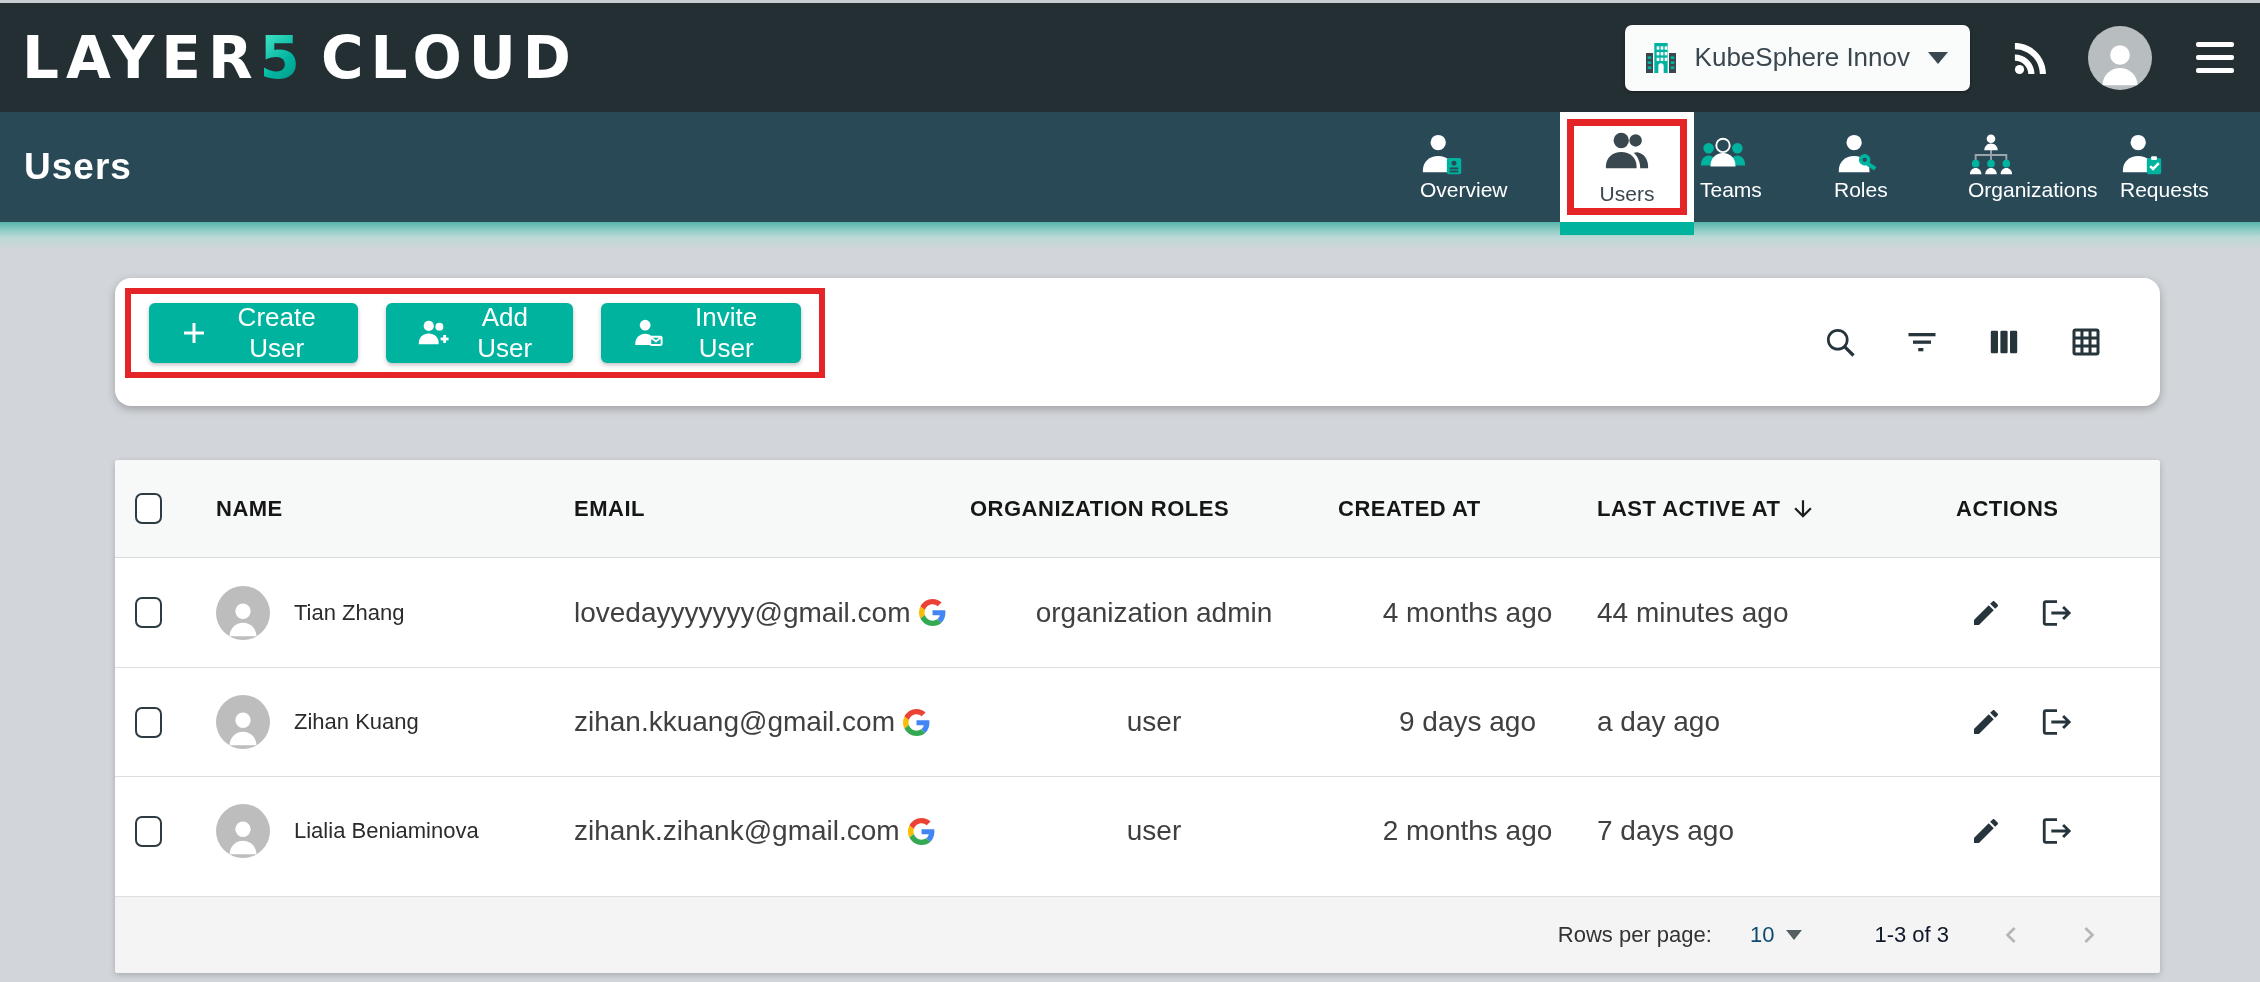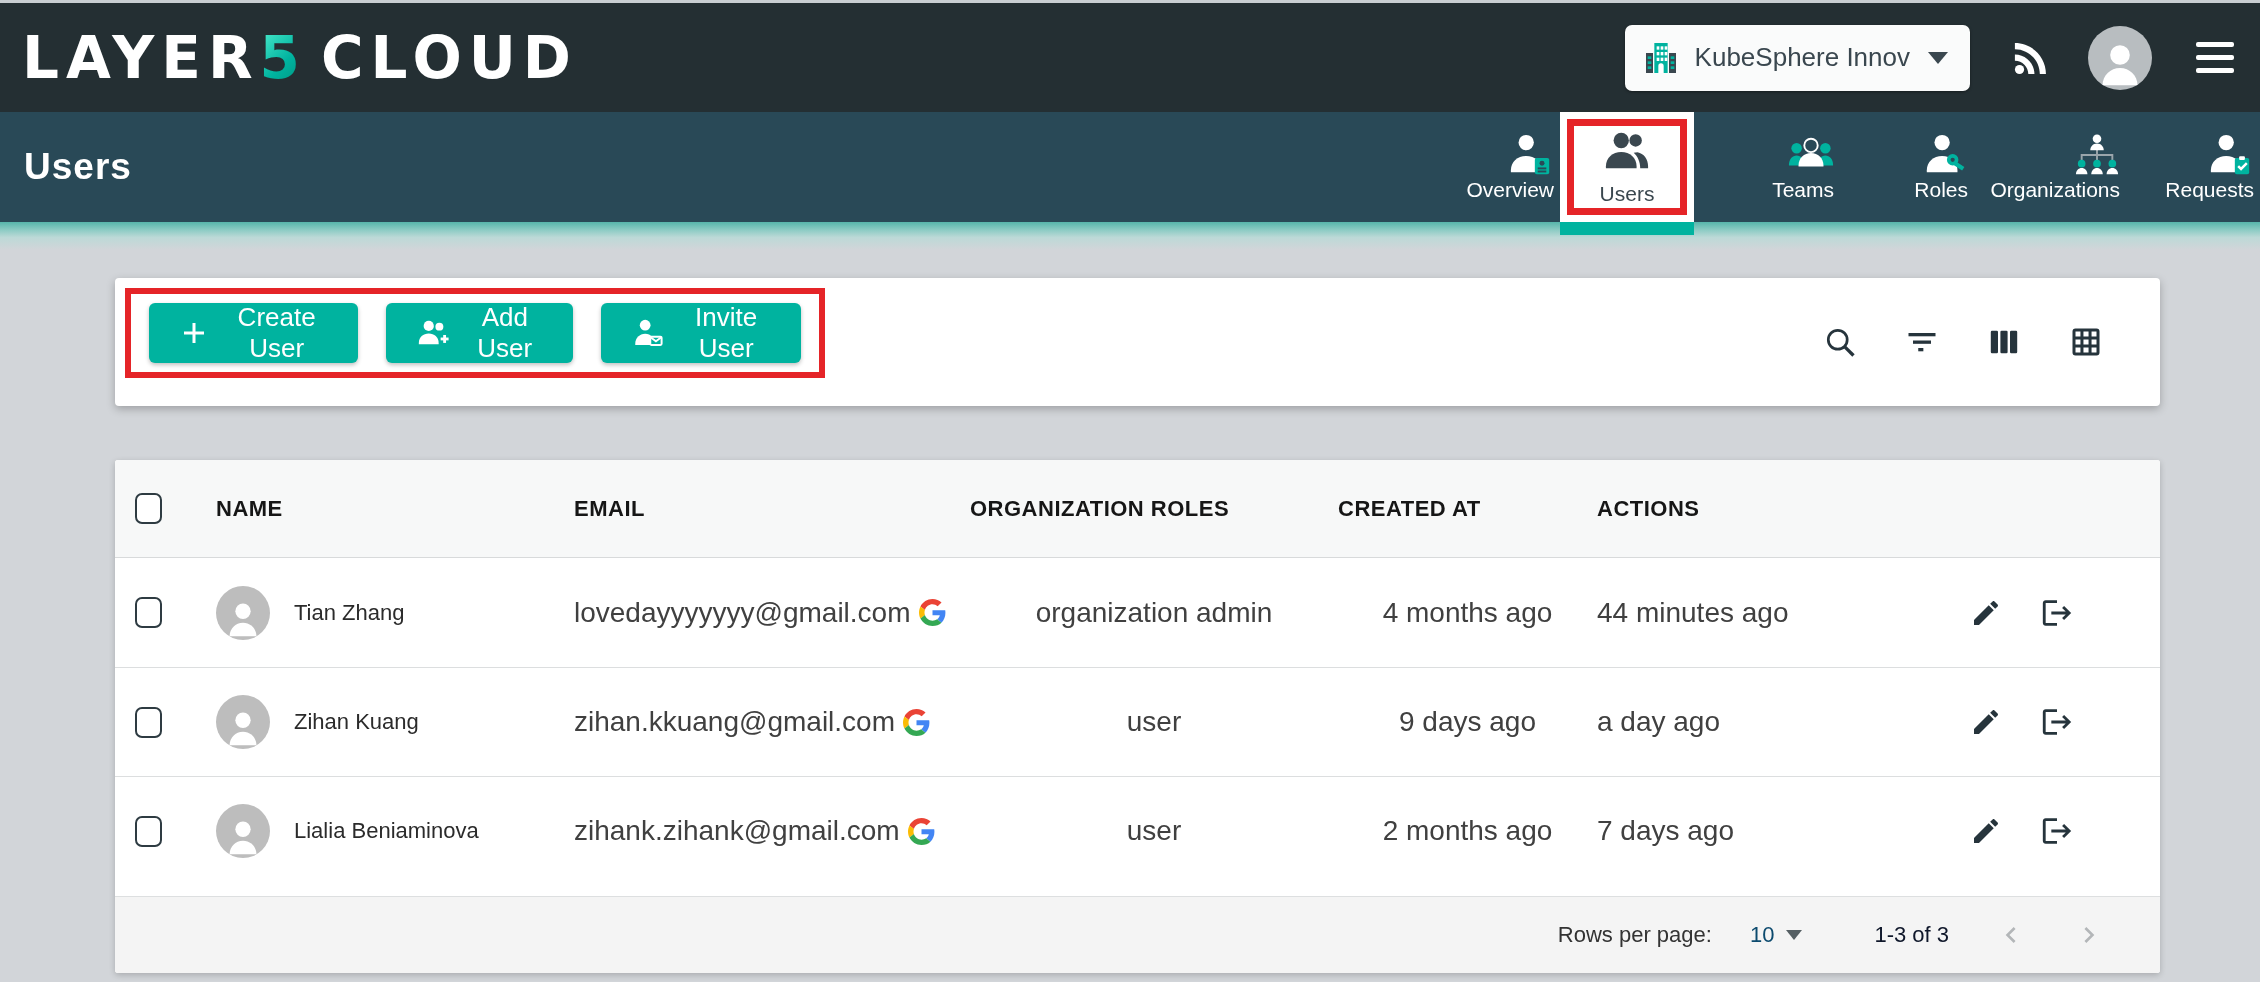--- a/index.html
+++ b/index.html
@@ -45,21 +45,21 @@
 
   
   .navbar {
     height:110px; background:#294957; display:flex; align-items:center;
     padding-left:24px; position:relative; z-index:5;
   }
   .page-title { color:#FFFFFF; font-size:37px; font-weight:700; letter-spacing:1px; }
   .nav-spacer { flex:1; }
   .nav-items { display:flex; align-items:stretch; height:100%; margin-right:6px; }
   .nav-item {
-    width:134px; display:flex; flex-direction:column; align-items:flex-end;
+    width:134px; display:flex; flex-direction:column; align-items:flex-start;
     justify-content:center; cursor:pointer; position:relative;
   }
   .nav-item .nav-label { color:#FFFFFF; font-size:21px; }
   .nav-item.wide { width:152px; }
   .nav-item.selected { background:#FFFFFF; padding:7px; margin:0 6px; }
   .nav-item.selected::after {
     content:""; position:absolute; left:0; right:0; bottom:-13px; height:13px;
     background:#00B39F;
   }
   .sel-frame {
@@ -71,21 +71,21 @@
   .teal-fade {
     height:28px; margin-top:0;
     background:linear-gradient(180deg,#57B5AB 0%,#8FCCC5 30%,#BCD9D7 55%,#D2D5D9 100%);
   }
 
   
   .content { position:relative; height:734px; }
 
   .toolbar-card {
     position:absolute; left:115px; top:28px; width:2045px; height:128px;
-    background:#FFFFFF; border-radius:4px; box-shadow:0 3px 8px rgba(0,0,0,.25);
+    background:#FFFFFF; border-radius:16px; box-shadow:0 3px 8px rgba(0,0,0,.25);
   }
   .annotation-box-buttons {
     position:absolute; left:10px; top:10px; width:700px; height:90px;
     border:6px solid #E52428; display:flex; align-items:center; gap:28px; padding:0 18px;
   }
   .btn-teal {
     height:60px; background:#00B39F; border:none; border-radius:6px; cursor:pointer;
     display:flex; align-items:center; justify-content:center; gap:16px;
     color:#FFFFFF; font-size:26px; font-family:"Liberation Sans",sans-serif;
     padding:0 30px; box-shadow:0 2px 4px rgba(0,0,0,.25);
@@ -395,20 +395,28 @@
   <section class="table-card">
 
     <div class="thead">
       <div class="col-check">
           <div class="checkbox"></div>
         </div>
       <div class="col-name th">NAME</div>
       <div class="col-email th">EMAIL</div>
       <div class="col-role th">ORGANIZATION ROLES</div>
       <div class="col-created th">CREATED AT</div>
+      <div class="col-last th">
+        <span>LAST ACTIVE AT</span>
+        <span style="display:flex;">
+          <svg width="26" height="26" viewBox="0 0 24 24" fill="#1C1C1C">
+            <path d="M20 12l-1.41-1.41L13 16.17V4h-2v12.17l-5.58-5.59L4 12l8 8 8-8z"></path>
+          </svg>
+        </span>
+      </div>
       <div class="col-actions th" style="padding-left:0;">ACTIONS</div>
     </div>
 
     <div class="trow">
       <div class="col-check">
           <div class="checkbox"></div>
         </div>
       <div class="col-name">
         <div class="row-avatar">
           <svg width="46" height="46" viewBox="0 0 24 24" fill="#FFFFFF">

